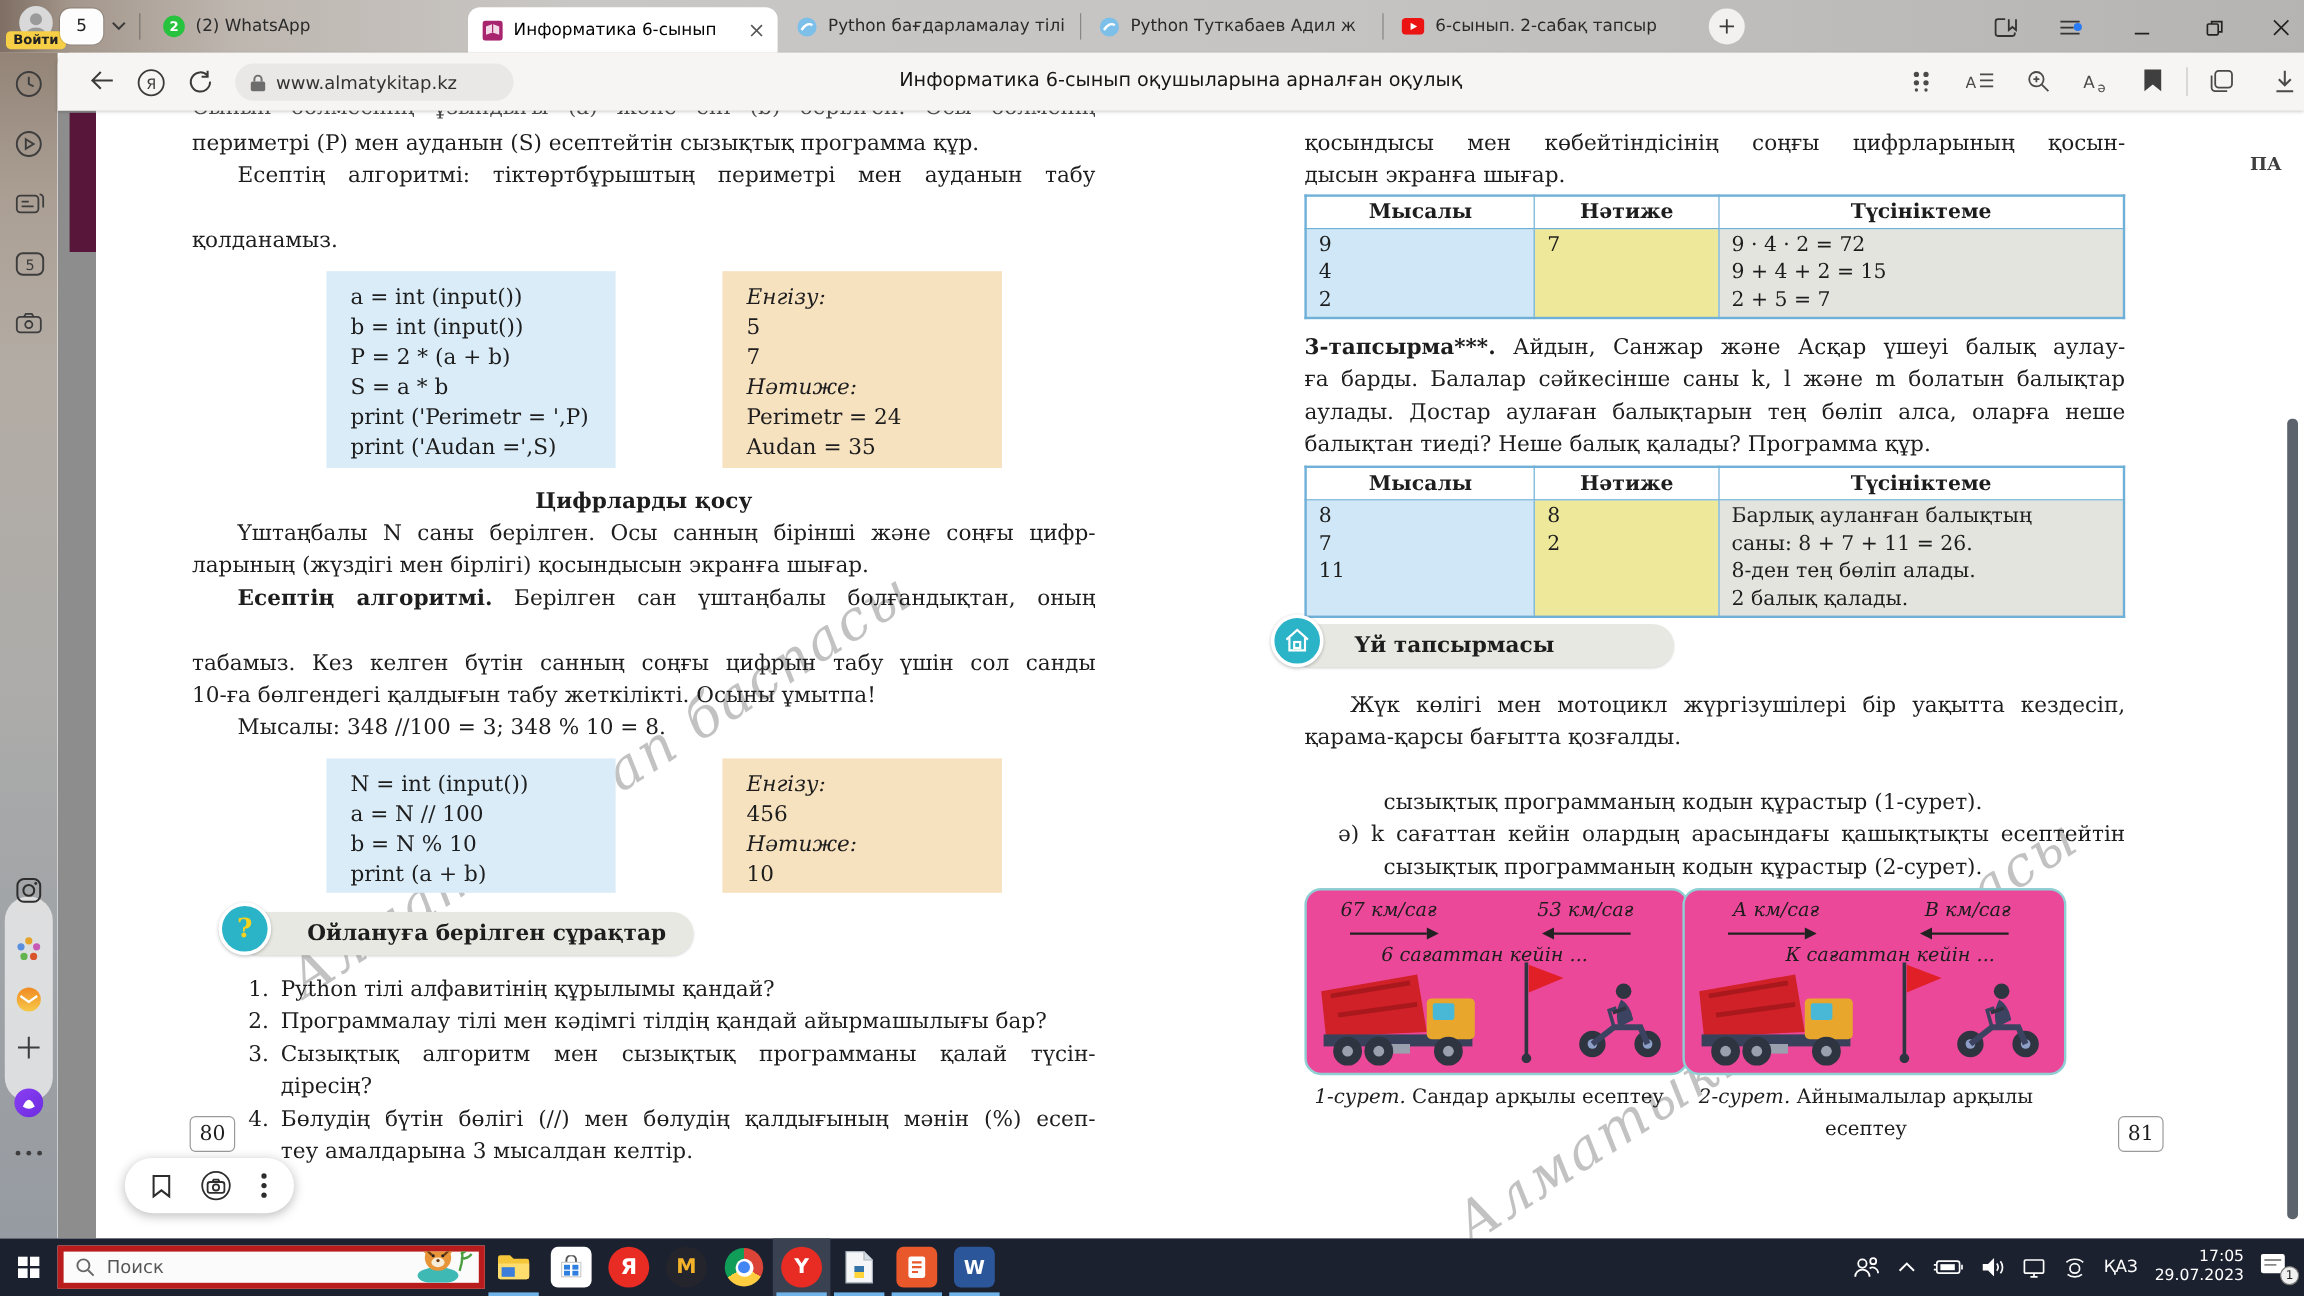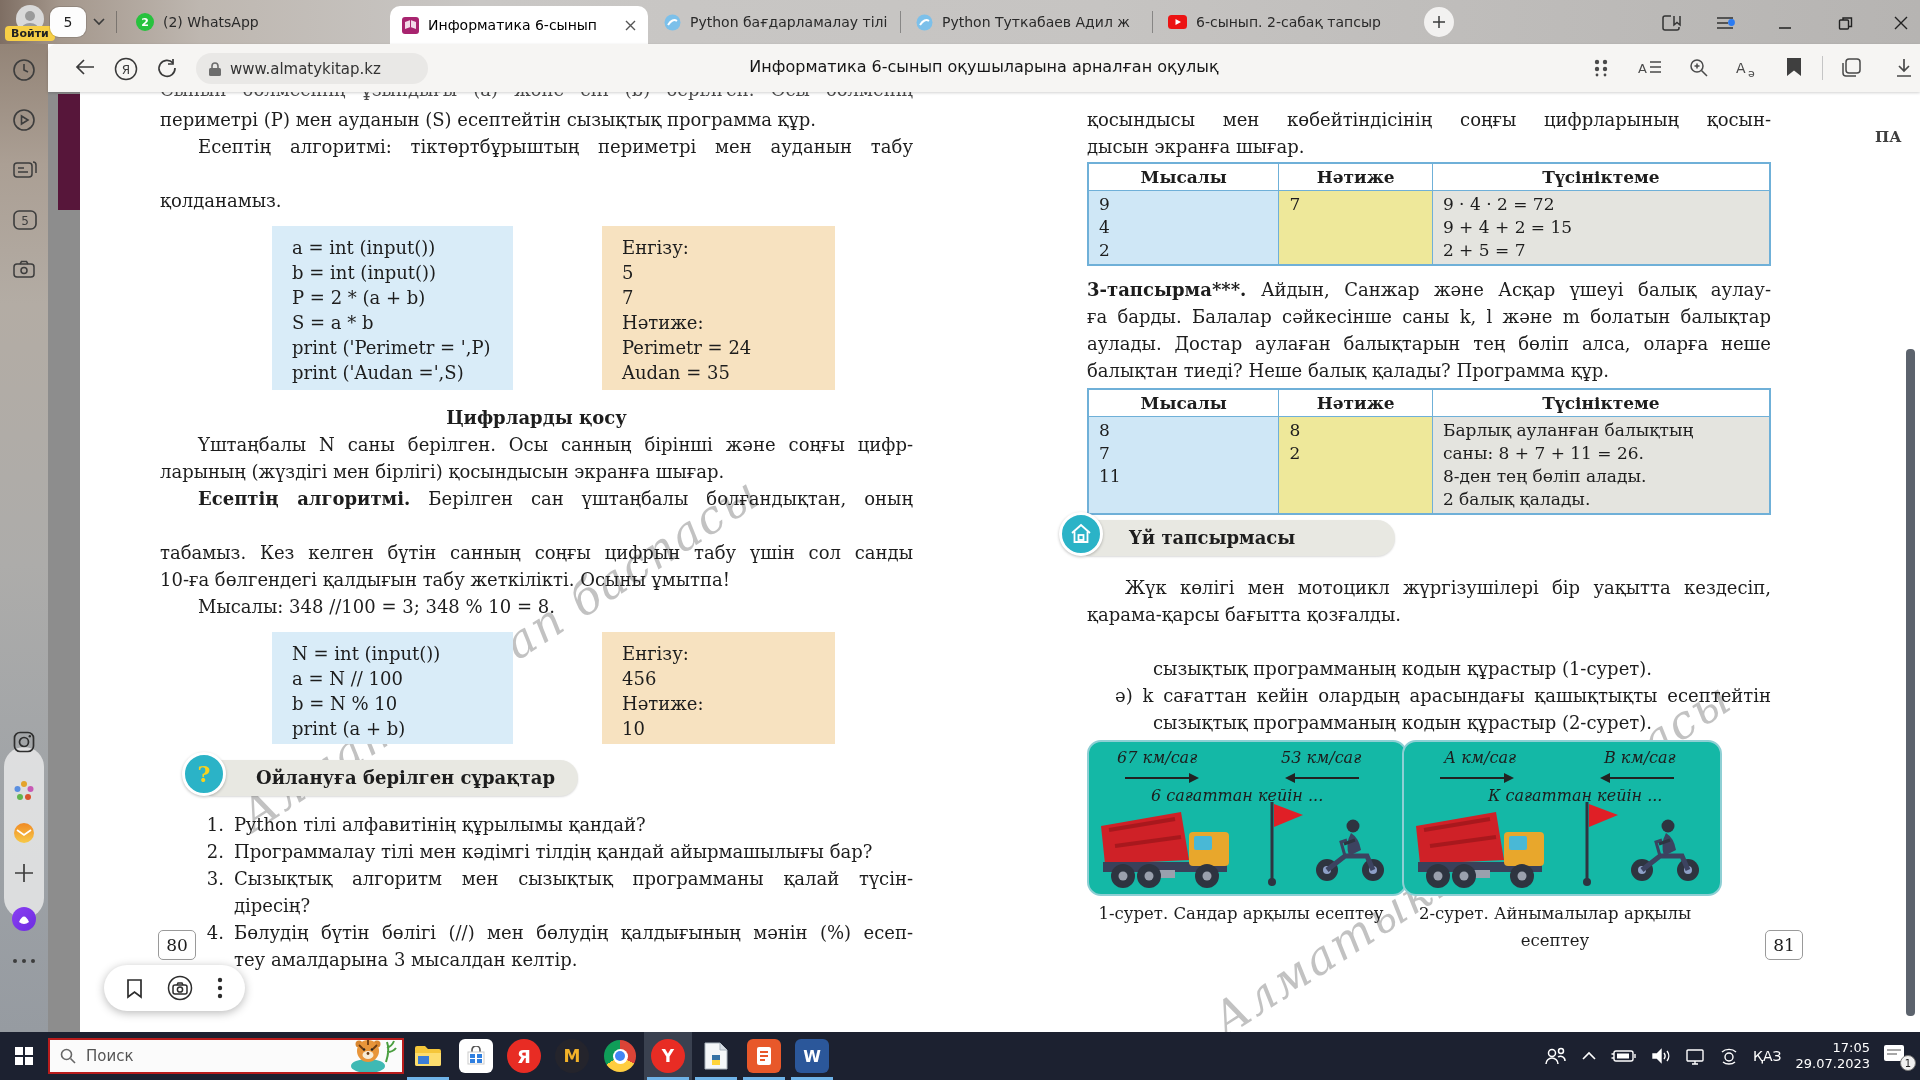--- a/index.html
+++ b/index.html
@@ -36,45 +36,45 @@
 .pageL,.pageR{position:absolute;top:0;height:940px;font-family:"DejaVu Serif",serif;color:#1d1d1d}
 .pageL{left:112px;width:753px}
 .pageR{left:1039px;width:684px}
 .bl{position:absolute;left:0;width:100%;font-size:18px;line-height:27px;white-space:nowrap}
 .jl{white-space:normal;text-align:justify;text-align-last:justify;max-height:27px;overflow:hidden}
 .ind{padding-left:38px}
 .codebox,.iobox{position:absolute;font-size:18px;padding:9px 0 0 20px}
 .codebox{background:#d9ecf8}
 .iobox{background:#f7e2c0}
 .codebox>div,.iobox>div{height:25px;line-height:25px;white-space:nowrap}
-.it{}
+.it{font-style:italic}
 .secbar{position:absolute;background:#e8e8e2;border-radius:18px;box-shadow:0 1px 2px rgba(0,0,0,.15)}
 .seccirc{position:absolute;width:44px;height:44px;border-radius:50%;background:#2bb3c7;border:3px solid #fff;box-shadow:0 1px 3px rgba(0,0,0,.25);display:flex;align-items:center;justify-content:center}
 .sectitle{position:absolute;font-weight:bold;font-size:18px}
 .pnbox{position:absolute;width:38px;height:30px;border:1px solid #9a9a9a;border-radius:5px;display:flex;align-items:center;justify-content:center;font-size:17px}
 .wmark{position:absolute;font-style:italic;font-size:46px;letter-spacing:2px;color:rgba(95,95,95,.38);transform:rotate(-33deg);transform-origin:left center;white-space:nowrap}
 
 .btable{position:absolute;left:0;width:684px;border:2px solid #6fb0d8;border-collapse:collapse;font-size:17px}
 .btable th{border:1px solid #6fb0d8;font-weight:bold;padding:3px 4px;background:#fff;font-size:17px}
 .btable td{border:1px solid #6fb0d8;vertical-align:top;padding:2px 10px}
 .btable td>div{line-height:23px;white-space:nowrap}
 .c-ex{background:#cfe7f6;width:28%}
 .c-res{background:#eee89a;width:22.5%}
 .c-note{background:#e4e4df;width:49.5%}
 
-.figbox{position:absolute;top:618px;width:320px;height:156px;border:2px solid #8ecfd4;border-radius:14px;background:#14b8a6}
+.figbox{position:absolute;top:618px;width:320px;height:156px;border:2px solid #8ecfd4;border-radius:14px;background:#ec4899}
 .figlab{position:absolute;font-style:italic;font-size:16px;white-space:nowrap}
 .figcap{position:absolute;font-size:16.5px;text-align:center;white-space:nowrap}
 
 .pagetools{position:absolute;left:56px;top:873px;width:141px;height:46px;background:#fff;border-radius:23px;box-shadow:0 2px 10px rgba(0,0,0,.28);display:flex;align-items:center;justify-content:space-around;padding:0 10px;z-index:6}
 
 .taskbar{position:absolute;left:0;top:1032px;width:1920px;height:48px;background:#1c2130;display:flex;align-items:center;color:#fff}
 .tbtn{width:48px;height:48px;display:flex;align-items:center;justify-content:center;position:relative}
 .runbar{position:absolute;bottom:0;left:3px;right:3px;height:3px;background:#6fb3e8}
-.searchbox{width:356px;height:36px;background:#fbfbfb;border:2px solid #b91c1c;display:flex;align-items:center;gap:10px;padding:0 10px;color:#555;font-size:15px;position:relative;overflow:hidden}
+.searchbox{width:356px;height:36px;background:#fbfbfb;border:5px solid #b91c1c;display:flex;align-items:center;gap:10px;padding:0 10px;color:#555;font-size:15px;position:relative;overflow:hidden}
 .tray{margin-left:auto;display:flex;align-items:center;gap:14px;padding-right:10px}
 .clockblk{font-size:13px;line-height:16px;text-align:right;white-space:nowrap}
 .kbd{font-size:14px}
 .notif{position:relative;width:26px;height:22px}
 .appico{width:34px;height:34px;border-radius:6px;display:flex;align-items:center;justify-content:center;font-weight:bold}
 </style>
 </head>
 <body>
 
 <div class="screen">

